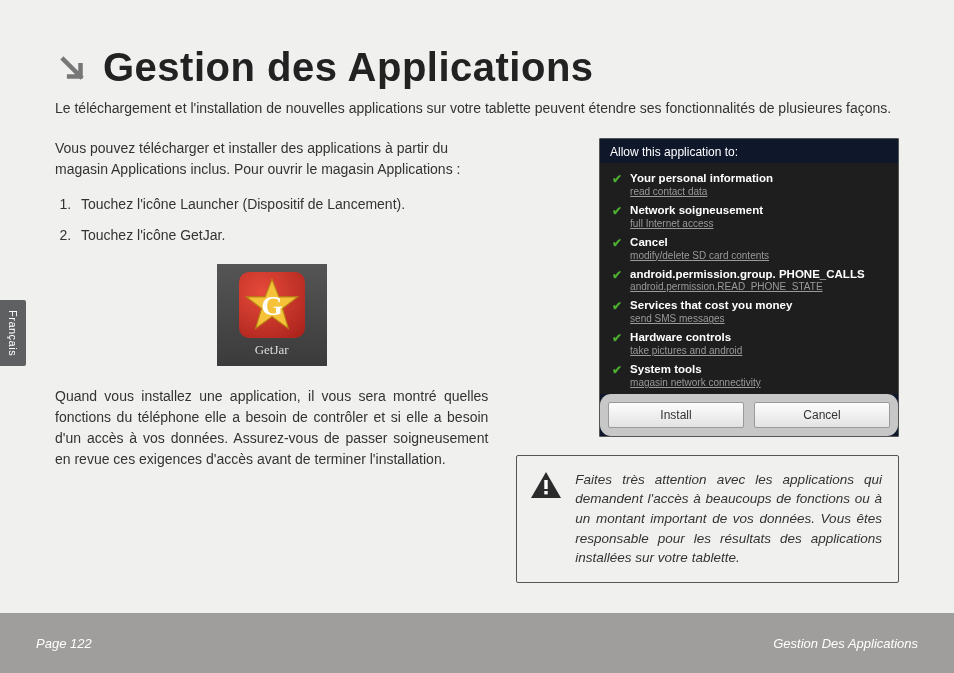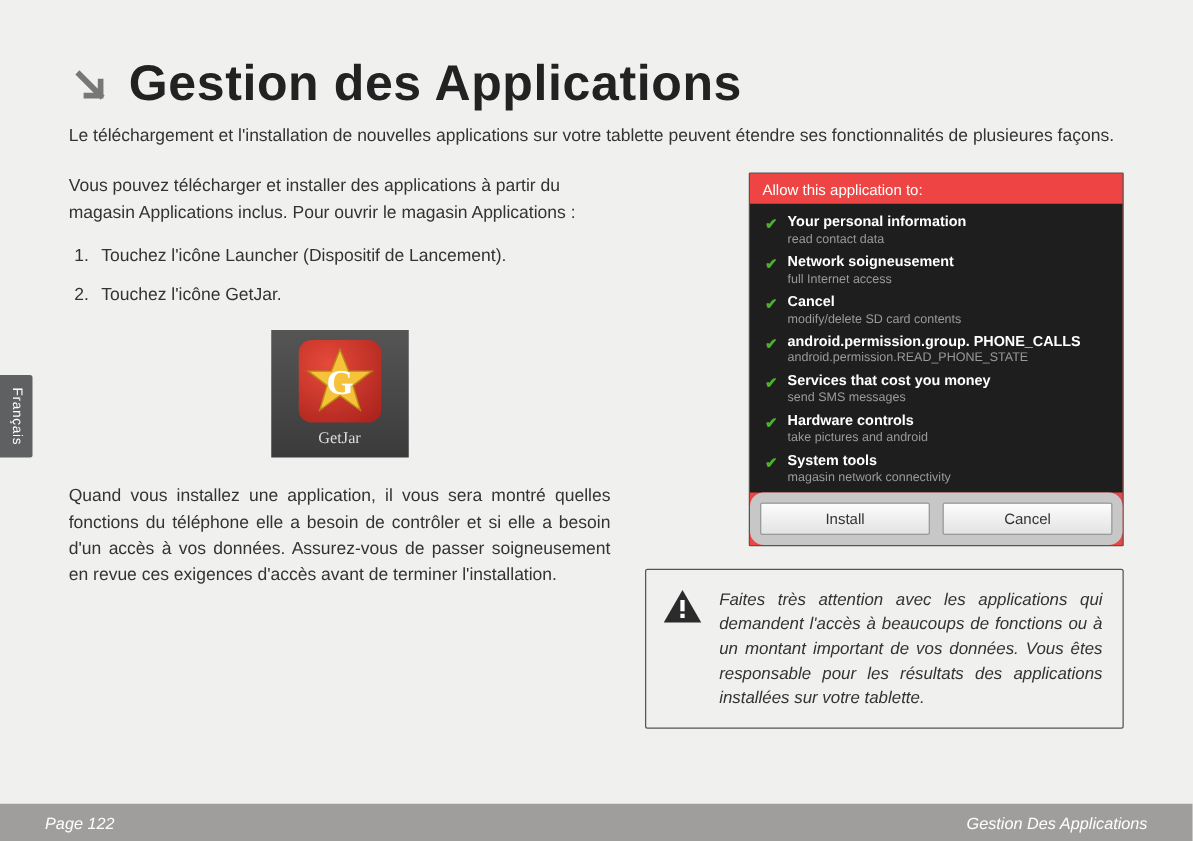--- a/index.html
+++ b/index.html
@@ -73,40 +73,40 @@
     display:flex; align-items:center; justify-content:center;
     position:relative;
   }
   .star svg { width:58px; height:58px; }
   .getjar-text { margin-top:2px; }
   
   .dialog {
     width: 300px;
     margin-left: auto;
     border: 1px solid #555;
-    background: #ef4444;
+    background: #0f172a;
     color: #fff;
     font-size: 11px;
     border-radius: 1px;
   }
   .dialog-header {
     padding: 6px 10px 4px 10px;
     font-size: 12px;
   }
   .perm-list { background:#1e1e1e; padding: 6px 0 2px 0; }
   .perm {
     display:flex;
     align-items:flex-start;
     gap: 8px;
     padding: 3px 12px 3px 12px;
   }
   .check { color:#4caf2e; font-weight:bold; font-size:12px; line-height:1.1; margin-top:1px;}
   .perm-body { line-height:1.2; }
   .perm-title { font-weight:bold; font-size:11.5px; color:#fff; }
-  .perm-sub { color:#9a9a9a; font-size:10px; }
+  .perm-sub { color:#9a9a9a; font-size:10px;text-decoration:underline; }
   .dialog-buttons {
     display:flex;
     gap:10px;
     padding: 8px;
     background:#c7c7c7;
     border-radius:11px;
   }
   .dlg-btn {
     flex:1;
     text-align:center;
@@ -145,21 +145,21 @@
     align-items:center;
     justify-content:center;
     writing-mode: vertical-rl;
     letter-spacing:0.5px;
     border-radius: 0 2px 2px 0;
   }
   
   .footer {
     position:absolute;
     bottom:0; left:0; right:0;
-    height:30px;
+    height:60px;
     background:#9f9e9c;
     color:#fff;
     font-style:italic;
     font-size:13px;
     display:flex;
     align-items:center;
     justify-content:space-between;
     padding: 0 36px;
     font-family: "Century Gothic", Arial, sans-serif;
   }

